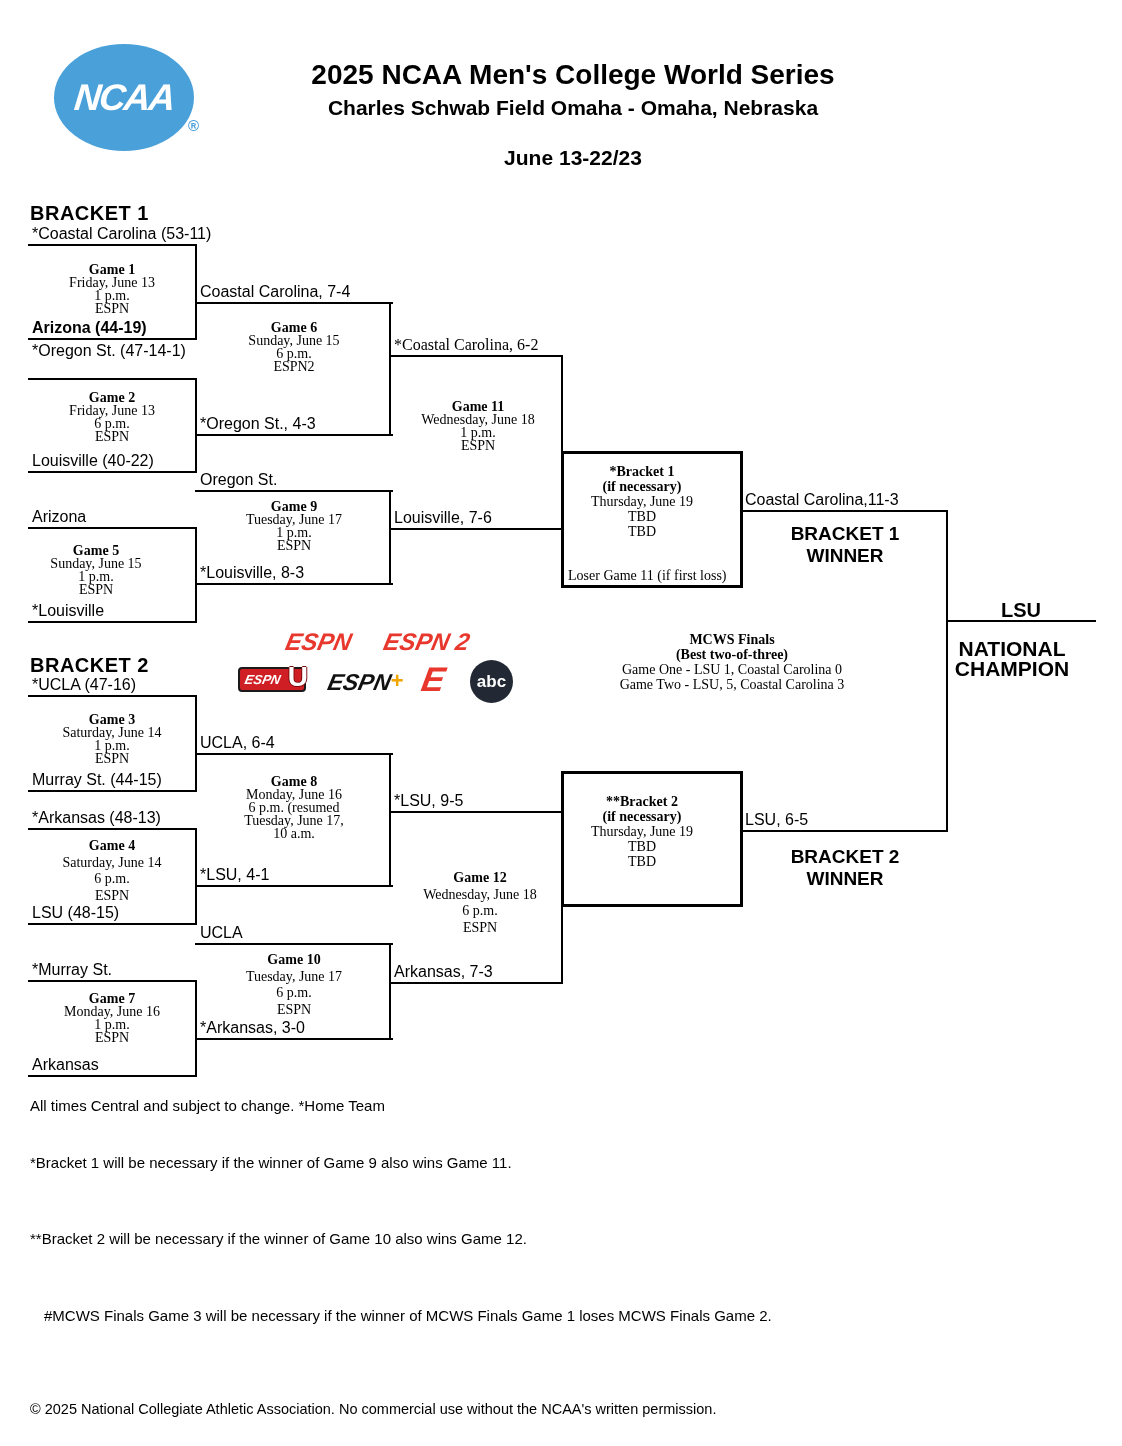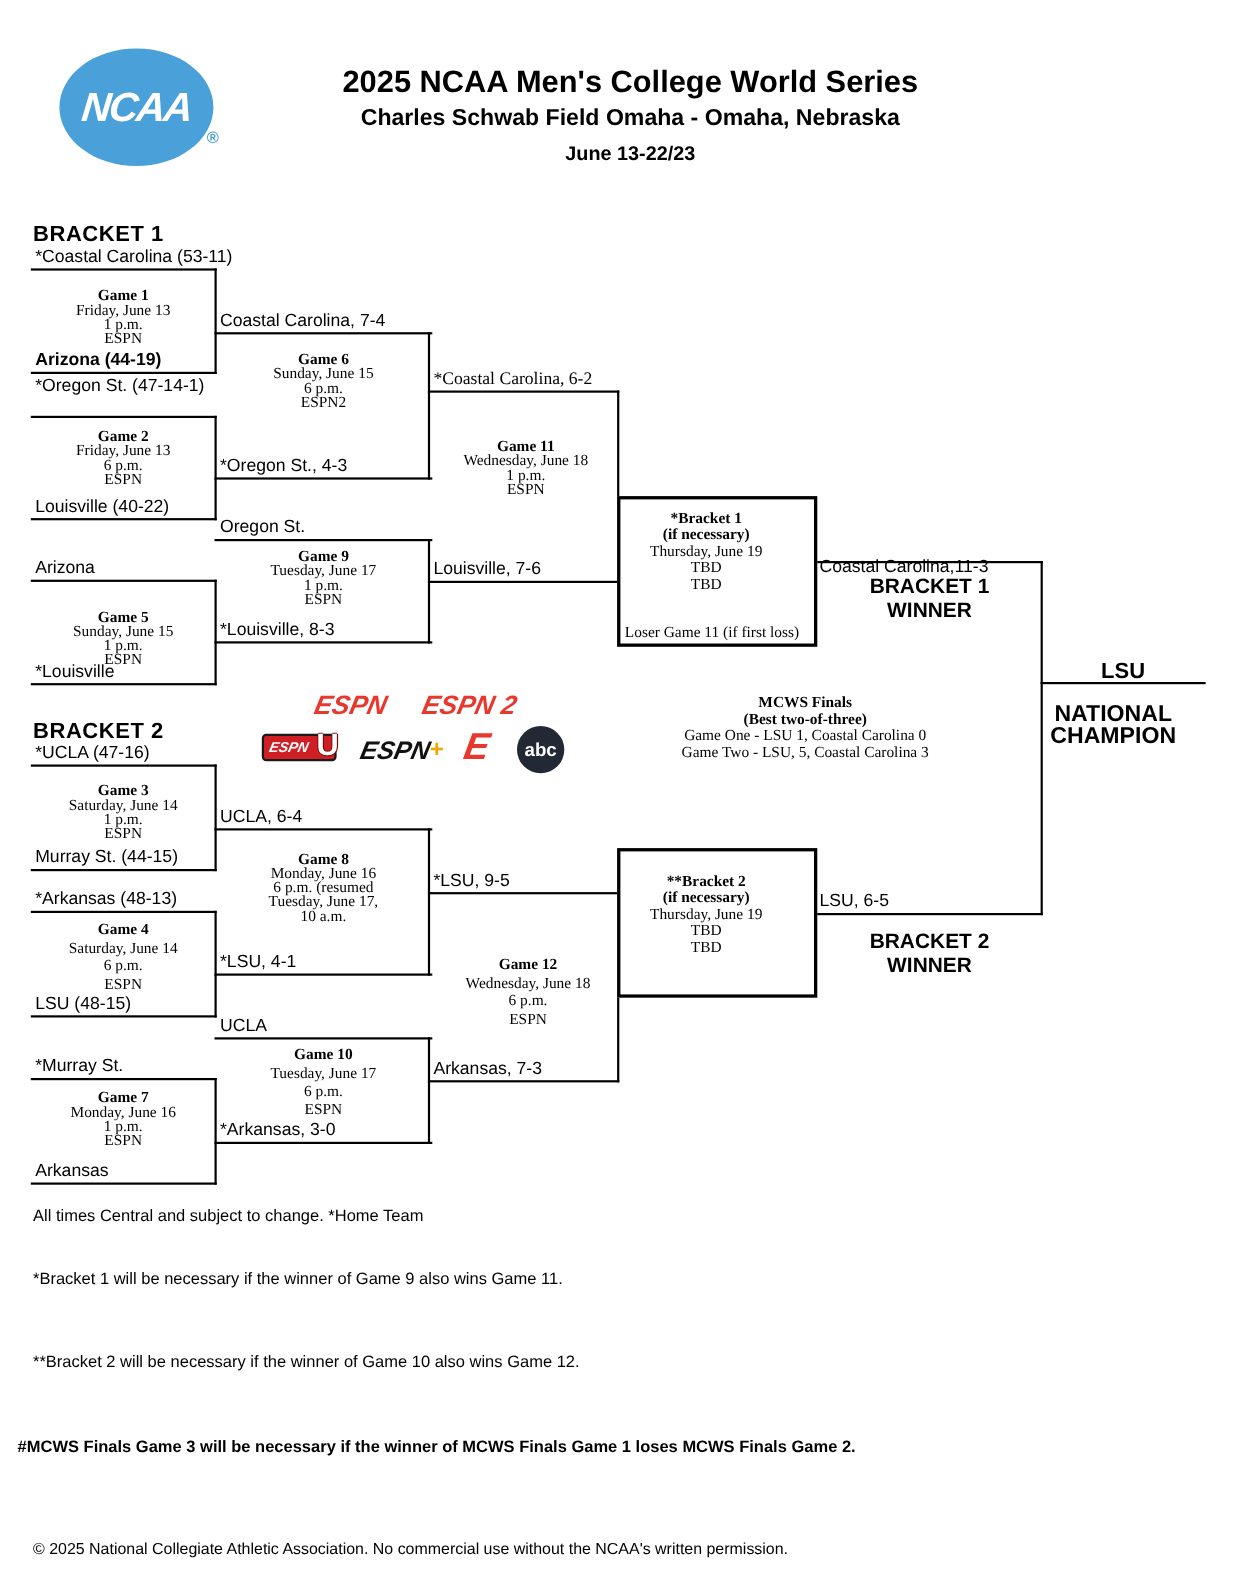--- a/index.html
+++ b/index.html
@@ -47,21 +47,21 @@
 </head>
 <body>
 
 <div id="page">
 
   <div class="ncaa-oval"></div>
   <div class="ncaa-word">NCAA</div>
   <div class="ncaa-reg">®</div>
   <div class="ctr" style="top:59px;font-size:28px;text-align:center;">2025 NCAA Men's College World Series</div>
   <div class="ctr" style="top:96px;font-size:21px;">Charles Schwab Field Omaha - Omaha, Nebraska</div>
-  <div class="ctr" style="top:129px;font-size:18px;">June 13-22/23</div>
+  <div class="ctr" style="top:146px;font-size:21px;">June 13-22/23</div>
 
   <div class="head" style="left:30px;top:202px;">BRACKET 1</div>
   <div class="head" style="left:30px;top:654px;">BRACKET 2</div>
 
   <div class="hline" style="left:28px;top:244px;width:169px;"></div>
   <div class="hline" style="left:28px;top:338px;width:169px;"></div>
   <div class="hline" style="left:28px;top:378px;width:169px;"></div>
   <div class="hline" style="left:28px;top:471px;width:169px;"></div>
   <div class="hline" style="left:28px;top:527px;width:169px;"></div>
   <div class="hline" style="left:28px;top:621px;width:169px;"></div>
@@ -84,35 +84,35 @@
   <div class="slot" style="left:32px;top:342px;">*Oregon St. (47-14-1)</div>
   <div class="slot" style="left:32px;top:452px;">Louisville (40-22)</div>
   <div class="slot" style="left:32px;top:508px;">Arizona</div>
   <div class="slot" style="left:32px;top:602px;">*Louisville</div>
   <div class="slot" style="left:200px;top:283px;">Coastal Carolina, 7-4</div>
   <div class="slot" style="left:200px;top:415px;">*Oregon St., 4-3</div>
   <div class="slot" style="left:200px;top:471px;">Oregon St.</div>
   <div class="slot" style="left:200px;top:564px;">*Louisville, 8-3</div>
   <div class="slot" style="left:394px;top:336px;font-family:Liberation Serif, serif;">*Coastal Carolina, 6-2</div>
   <div class="slot" style="left:394px;top:509px;">Louisville, 7-6</div>
-  <div class="slot" style="left:745px;top:491px;margin-top:16px;">Coastal Carolina,11-3</div>
+  <div class="slot" style="left:745px;top:491px;">Coastal Carolina,11-3</div>
 
   <div class="game" style="left:112px;top:263px;">
     <div class="gt">Game 1</div>
     <div>Friday, June 13</div>
     <div>1 p.m.</div>
     <div>ESPN</div>
   </div>
   <div class="game" style="left:112px;top:391px;">
     <div class="gt">Game 2</div>
     <div>Friday, June 13</div>
     <div>6 p.m.</div>
     <div>ESPN</div>
   </div>
-  <div class="game" style="left:112px;top:544px;margin-top:11px;">
+  <div class="game" style="left:96px;top:544px;">
     <div class="gt">Game 5</div>
     <div>Sunday, June 15</div>
     <div>1 p.m.</div>
     <div>ESPN</div>
   </div>
   <div class="game" style="left:294px;top:321px;">
     <div class="gt">Game 6</div>
     <div>Sunday, June 15</div>
     <div>6 p.m.</div>
     <div>ESPN2</div>
@@ -250,16 +250,16 @@
     <div>TBD</div>
     <div>TBD</div>
   </div>
 
   <div class="big" style="left:745px;top:846px;width:200px;">BRACKET 2
 WINNER</div>
 
   <div class="note" style="left:30px;top:1097px;">All times Central and subject to change. *Home Team</div>
   <div class="note" style="left:30px;top:1154px;">*Bracket 1 will be necessary if the winner of Game 9 also wins Game 11.</div>
   <div class="note" style="left:30px;top:1230px;">**Bracket 2 will be necessary if the winner of Game 10 also wins Game 12.</div>
-  <div class="note" style="left:16px;top:1307px;font-weight:bold;">#MCWS Finals Game 3 will be necessary if the winner of MCWS Finals Game 1 loses MCWS Finals Game 2.</div>
+  <div class="note" style="left:44px;top:1307px;">#MCWS Finals Game 3 will be necessary if the winner of MCWS Finals Game 1 loses MCWS Finals Game 2.</div>
   <div class="note" style="left:30px;top:1401px;font-size:14.5px;">© 2025 National Collegiate Athletic Association. No commercial use without the NCAA's written permission.</div>
 
 </div>
 
 </body></html>

